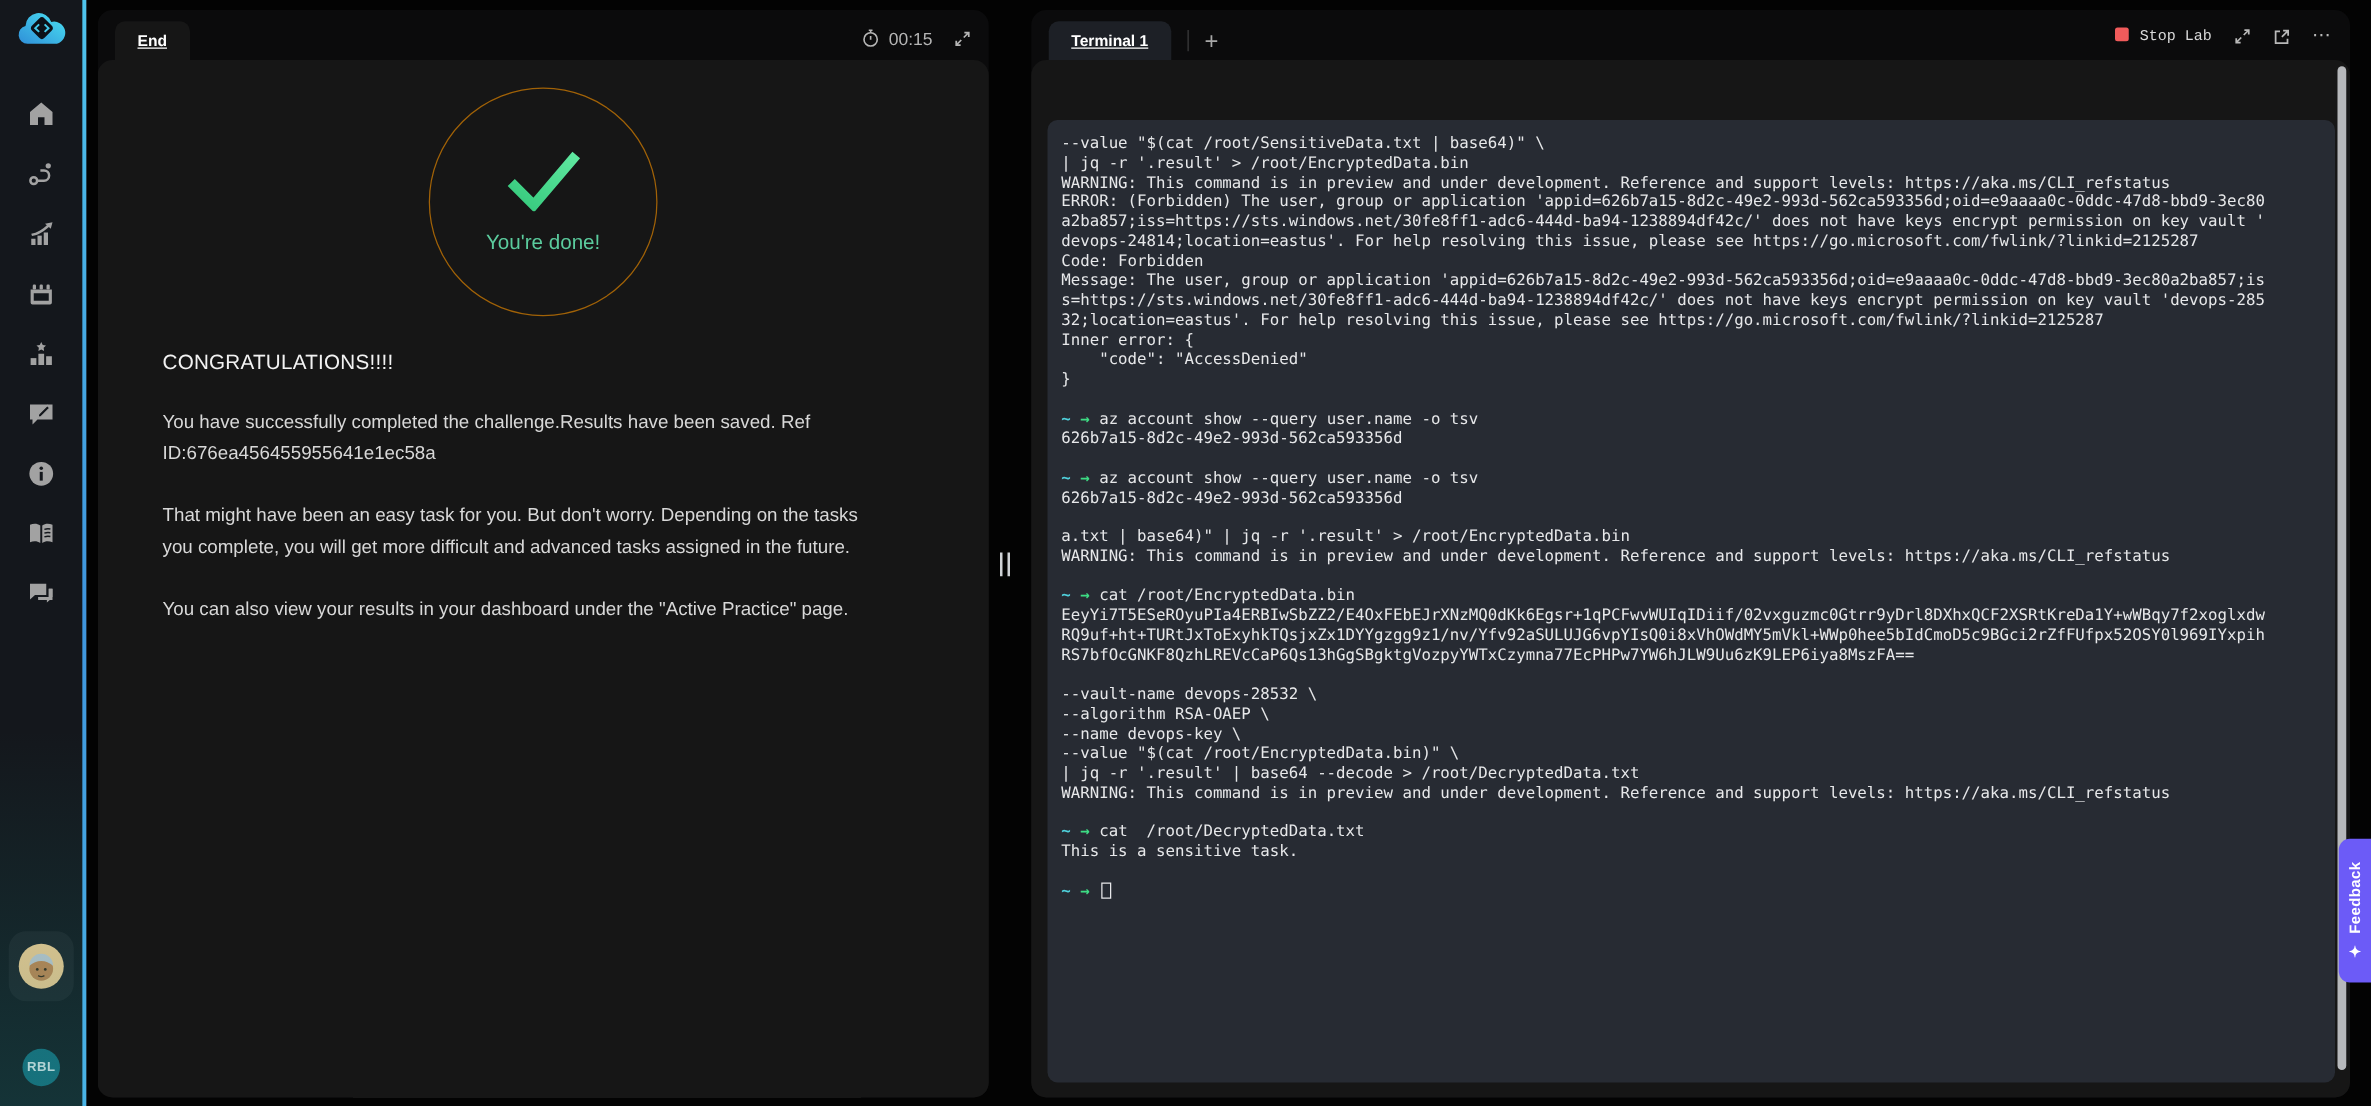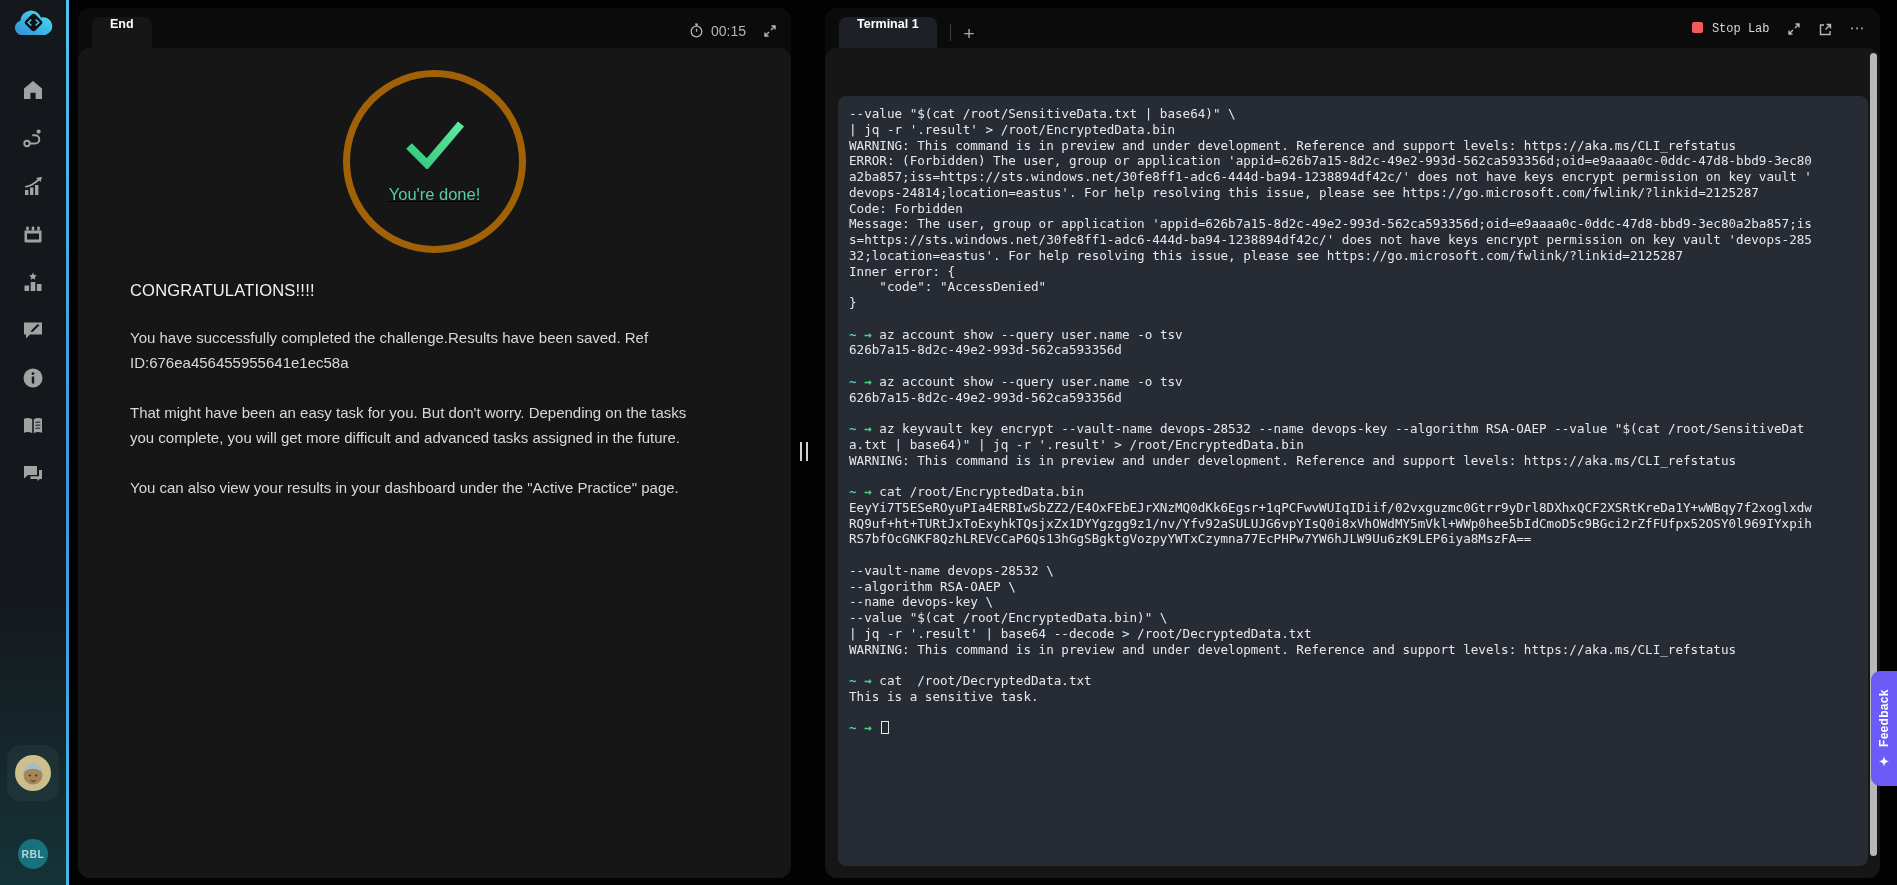--- a/index.html
+++ b/index.html
@@ -25,38 +25,38 @@
              font-size:10.5px; font-weight:700; letter-spacing:.4px; display:grid; place-items:center;
              margin-bottom:16px; cursor:pointer; }
 
   
   .panel { position:fixed; top:8px; height:870px; background:#0b0b0c; border-radius:12px; }
   .panel-left  { left:78px;  width:713px; }
   .panel-right { left:825px; width:1055px; }
 
   .tabbar { height:40px; display:flex; align-items:flex-end; padding:0 14px; position:relative; }
   .tab { height:31px; background:#161616; border-radius:8px 8px 0 0; color:#fff;
-         font-size:12.5px; font-weight:700; display:flex; align-items:flex-start; padding:0 18px; cursor:pointer; }
+         font-size:12.5px; font-weight:700; display:flex; align-items:center; padding:0 18px; cursor:pointer;text-decoration:underline; }
   .tab-terminal { background:#1d2026; }
   .tab-sep { width:1px; height:17px; background:#3c3c3c; margin:0 13px 7px 13px; }
   .plus-btn { color:#a8a8a8; font-size:19px; font-weight:400; padding:0 4px 5px 0; cursor:pointer; line-height:1; }
   .header-right { margin-left:auto; display:flex; align-items:center; gap:17px; padding-bottom:9px; }
   .timer { display:flex; align-items:flex-start; gap:7px; color:#b5b5b5; font-size:14px; }
   .hdr-icon { display:grid; place-items:center; cursor:pointer; }
   .stop-lab { display:flex; align-items:flex-start; gap:9px; color:#d9d9d9; font-size:12px; cursor:pointer;font-family:Liberation Mono, monospace; }
   .stop-square { width:11px; height:11px; background:#f15b5b; border-radius:2px; }
   .more-btn { color:#b9b9b9; font-size:15px; letter-spacing:1.5px; cursor:pointer; padding-bottom:2px; }
 
   .panel-body { position:absolute; left:0; right:0; top:40px; bottom:0; background:#161616;
                 border-radius:12px; padding-left:52px; }
 
   
   .done-wrap { display:flex; justify-content:center; margin-top:22px; margin-left:-52px; }
-  .done-circle { width:183px; height:183px; border:7px solid #a16207; border-radius:50%;
-                 display:flex; flex-direction:column; align-items:center; justify-content:center; gap:16px;text-decoration:underline; }
+  .done-circle { width:183px; height:183px; border:1px solid #a16207; border-radius:50%;
+                 display:flex; flex-direction:column; align-items:center; justify-content:center; gap:16px; }
   .done-text { color:#5bcb9d; font-size:16.5px; }
   .congrats { margin-top:28px; color:#f2f2f2; font-size:16.5px; font-weight:500; letter-spacing:.2px; }
   .para { width:576px; color:#d8d8d8; font-size:15px; line-height:24.5px; margin-top:26px; }
 
   
   .resize-handle { position:fixed; left:800px; top:442px; width:8px; height:19px; cursor:col-resize;
                    border-left:2px solid #cfd2d6; border-right:2px solid #cfd2d6; }
 
   
   .terminal { position:absolute; left:13px; right:12px; top:48px; bottom:12px; background:#272b33;
@@ -263,21 +263,20 @@
         <div class="tline"><span>Inner error: {</span></div>
         <div class="tline"><span>    "code": "AccessDenied"</span></div>
         <div class="tline"><span>}</span></div>
         <div class="tline"><span>&nbsp;</span></div>
         <div class="tline"><span class="tl-tilde">~</span><span class="tl-arrow"> → </span><span>az account show --query user.name -o tsv</span></div>
         <div class="tline"><span>626b7a15-8d2c-49e2-993d-562ca593356d</span></div>
         <div class="tline"><span>&nbsp;</span></div>
         <div class="tline"><span class="tl-tilde">~</span><span class="tl-arrow"> → </span><span>az account show --query user.name -o tsv</span></div>
         <div class="tline"><span>626b7a15-8d2c-49e2-993d-562ca593356d</span></div>
         <div class="tline"><span>&nbsp;</span></div>
-        <div class="tline"><span class="tl-tilde">~</span><span class="tl-arrow"> → </span><span>az keyvault key encrypt --vault-name devops-28532 --name devops-key --algorithm RSA-OAEP --value "$(cat /root/SensitiveDat</span></div>
         <div class="tline"><span>a.txt | base64)" | jq -r '.result' &gt; /root/EncryptedData.bin</span></div>
         <div class="tline"><span>WARNING: This command is in preview and under development. Reference and support levels: https://aka.ms/CLI_refstatus</span></div>
         <div class="tline"><span>&nbsp;</span></div>
         <div class="tline"><span class="tl-tilde">~</span><span class="tl-arrow"> → </span><span>cat /root/EncryptedData.bin</span></div>
         <div class="tline"><span>EeyYi7T5ESeROyuPIa4ERBIwSbZZ2/E4OxFEbEJrXNzMQ0dKk6Egsr+1qPCFwvWUIqIDiif/02vxguzmc0Gtrr9yDrl8DXhxQCF2XSRtKreDa1Y+wWBqy7f2xoglxdw</span></div>
         <div class="tline"><span>RQ9uf+ht+TURtJxToExyhkTQsjxZx1DYYgzgg9z1/nv/Yfv92aSULUJG6vpYIsQ0i8xVhOWdMY5mVkl+WWp0hee5bIdCmoD5c9BGci2rZfFUfpx52OSY0l969IYxpih</span></div>
         <div class="tline"><span>RS7bfOcGNKF8QzhLREVcCaP6Qs13hGgSBgktgVozpyYWTxCzymna77EcPHPw7YW6hJLW9Uu6zK9LEP6iya8MszFA==</span></div>
         <div class="tline"><span>&nbsp;</span></div>
         <div class="tline"><span>--vault-name devops-28532 \</span></div>
         <div class="tline"><span>--algorithm RSA-OAEP \</span></div>

